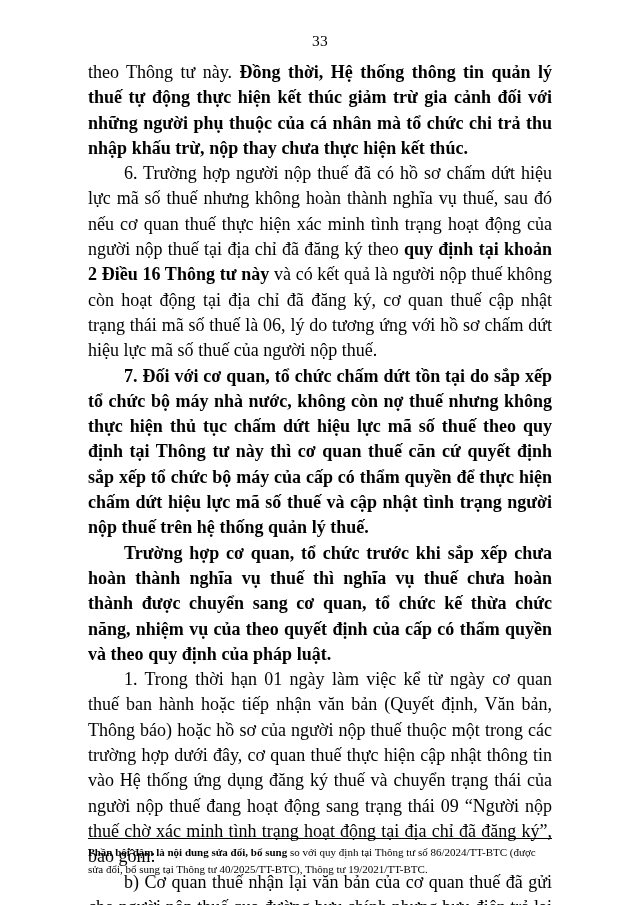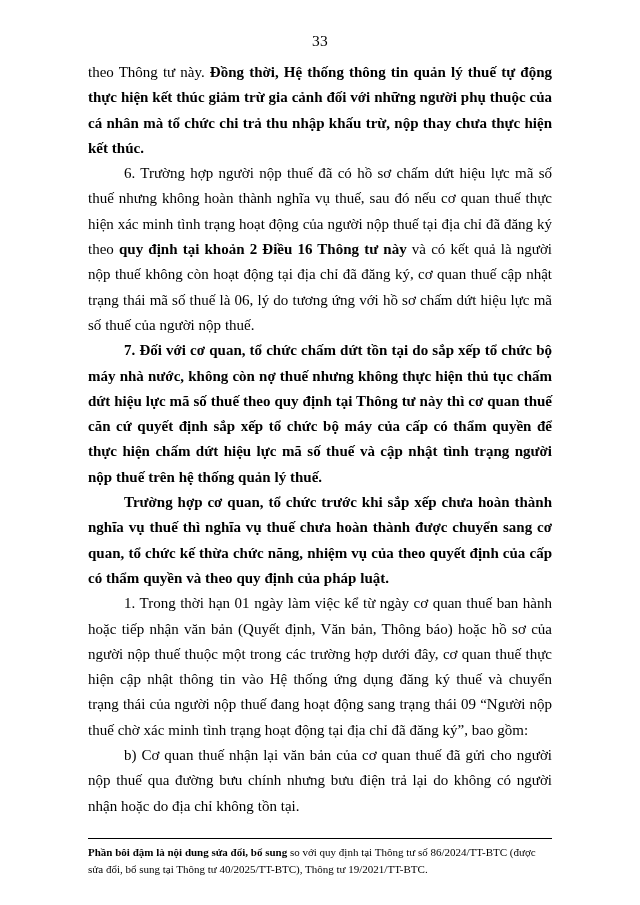--- a/index.html
+++ b/index.html
@@ -36,21 +36,21 @@
   .content {
     position: absolute;
     top: 60px;
     left: 88px;
     width: 464px;
   }
   p.para {
     margin: 0 0 0 0;
     text-align: justify;
     text-justify: inter-word;
-    font-size: 15px;
+    font-size: 18px;
     line-height: 25.3px;
     hyphens: none;
     word-spacing: 0.1px;
   }
   p.indent {
     text-indent: 36px;
   }
   p.noindent {
     text-indent: 0;
   }

